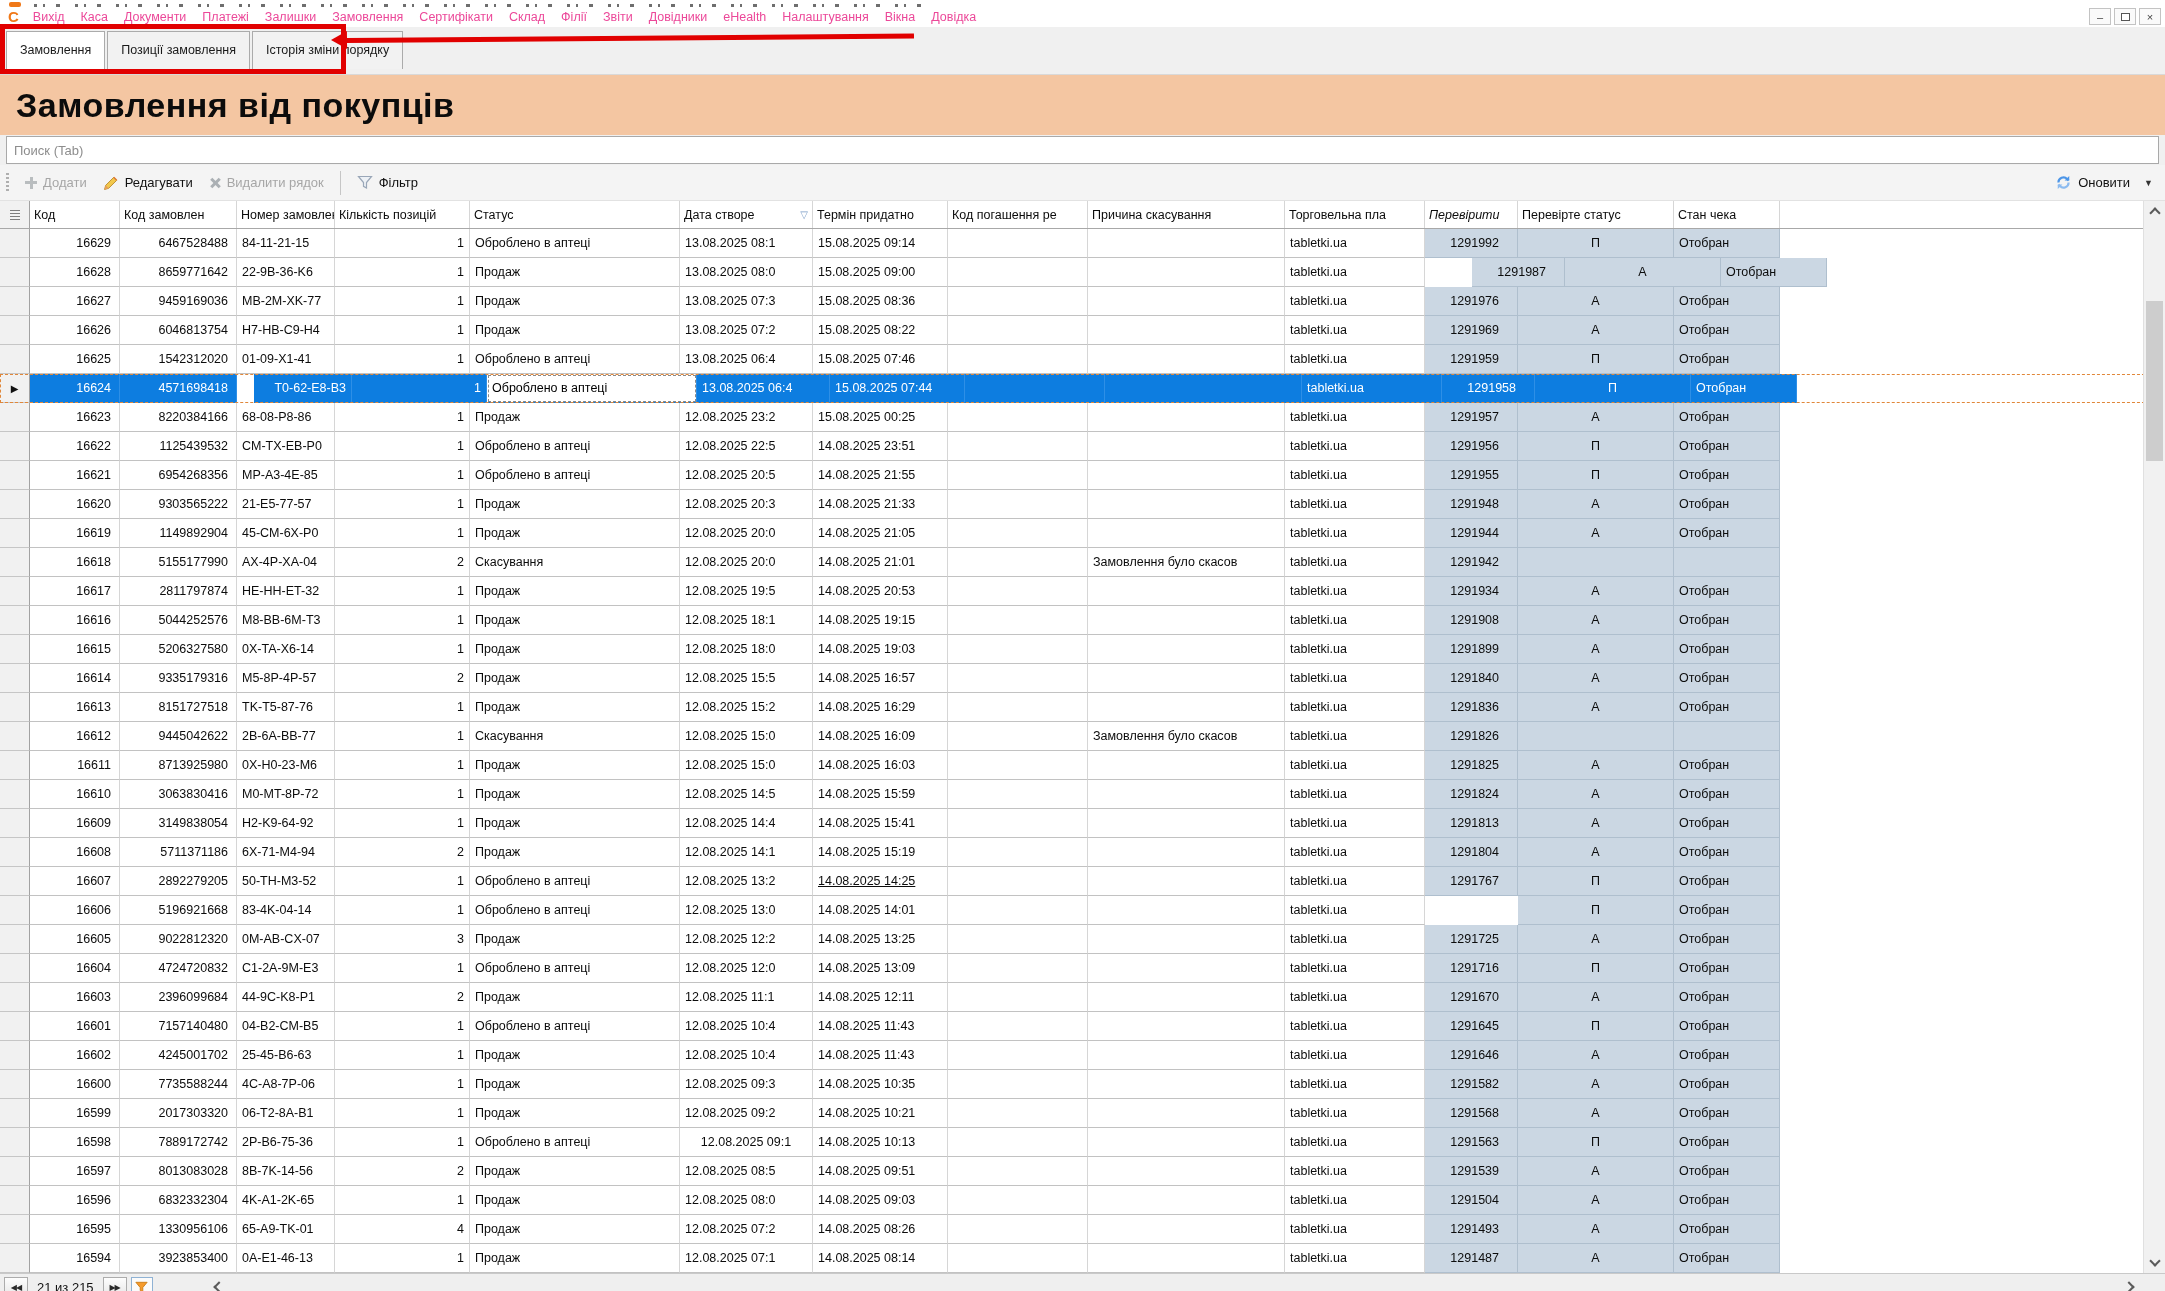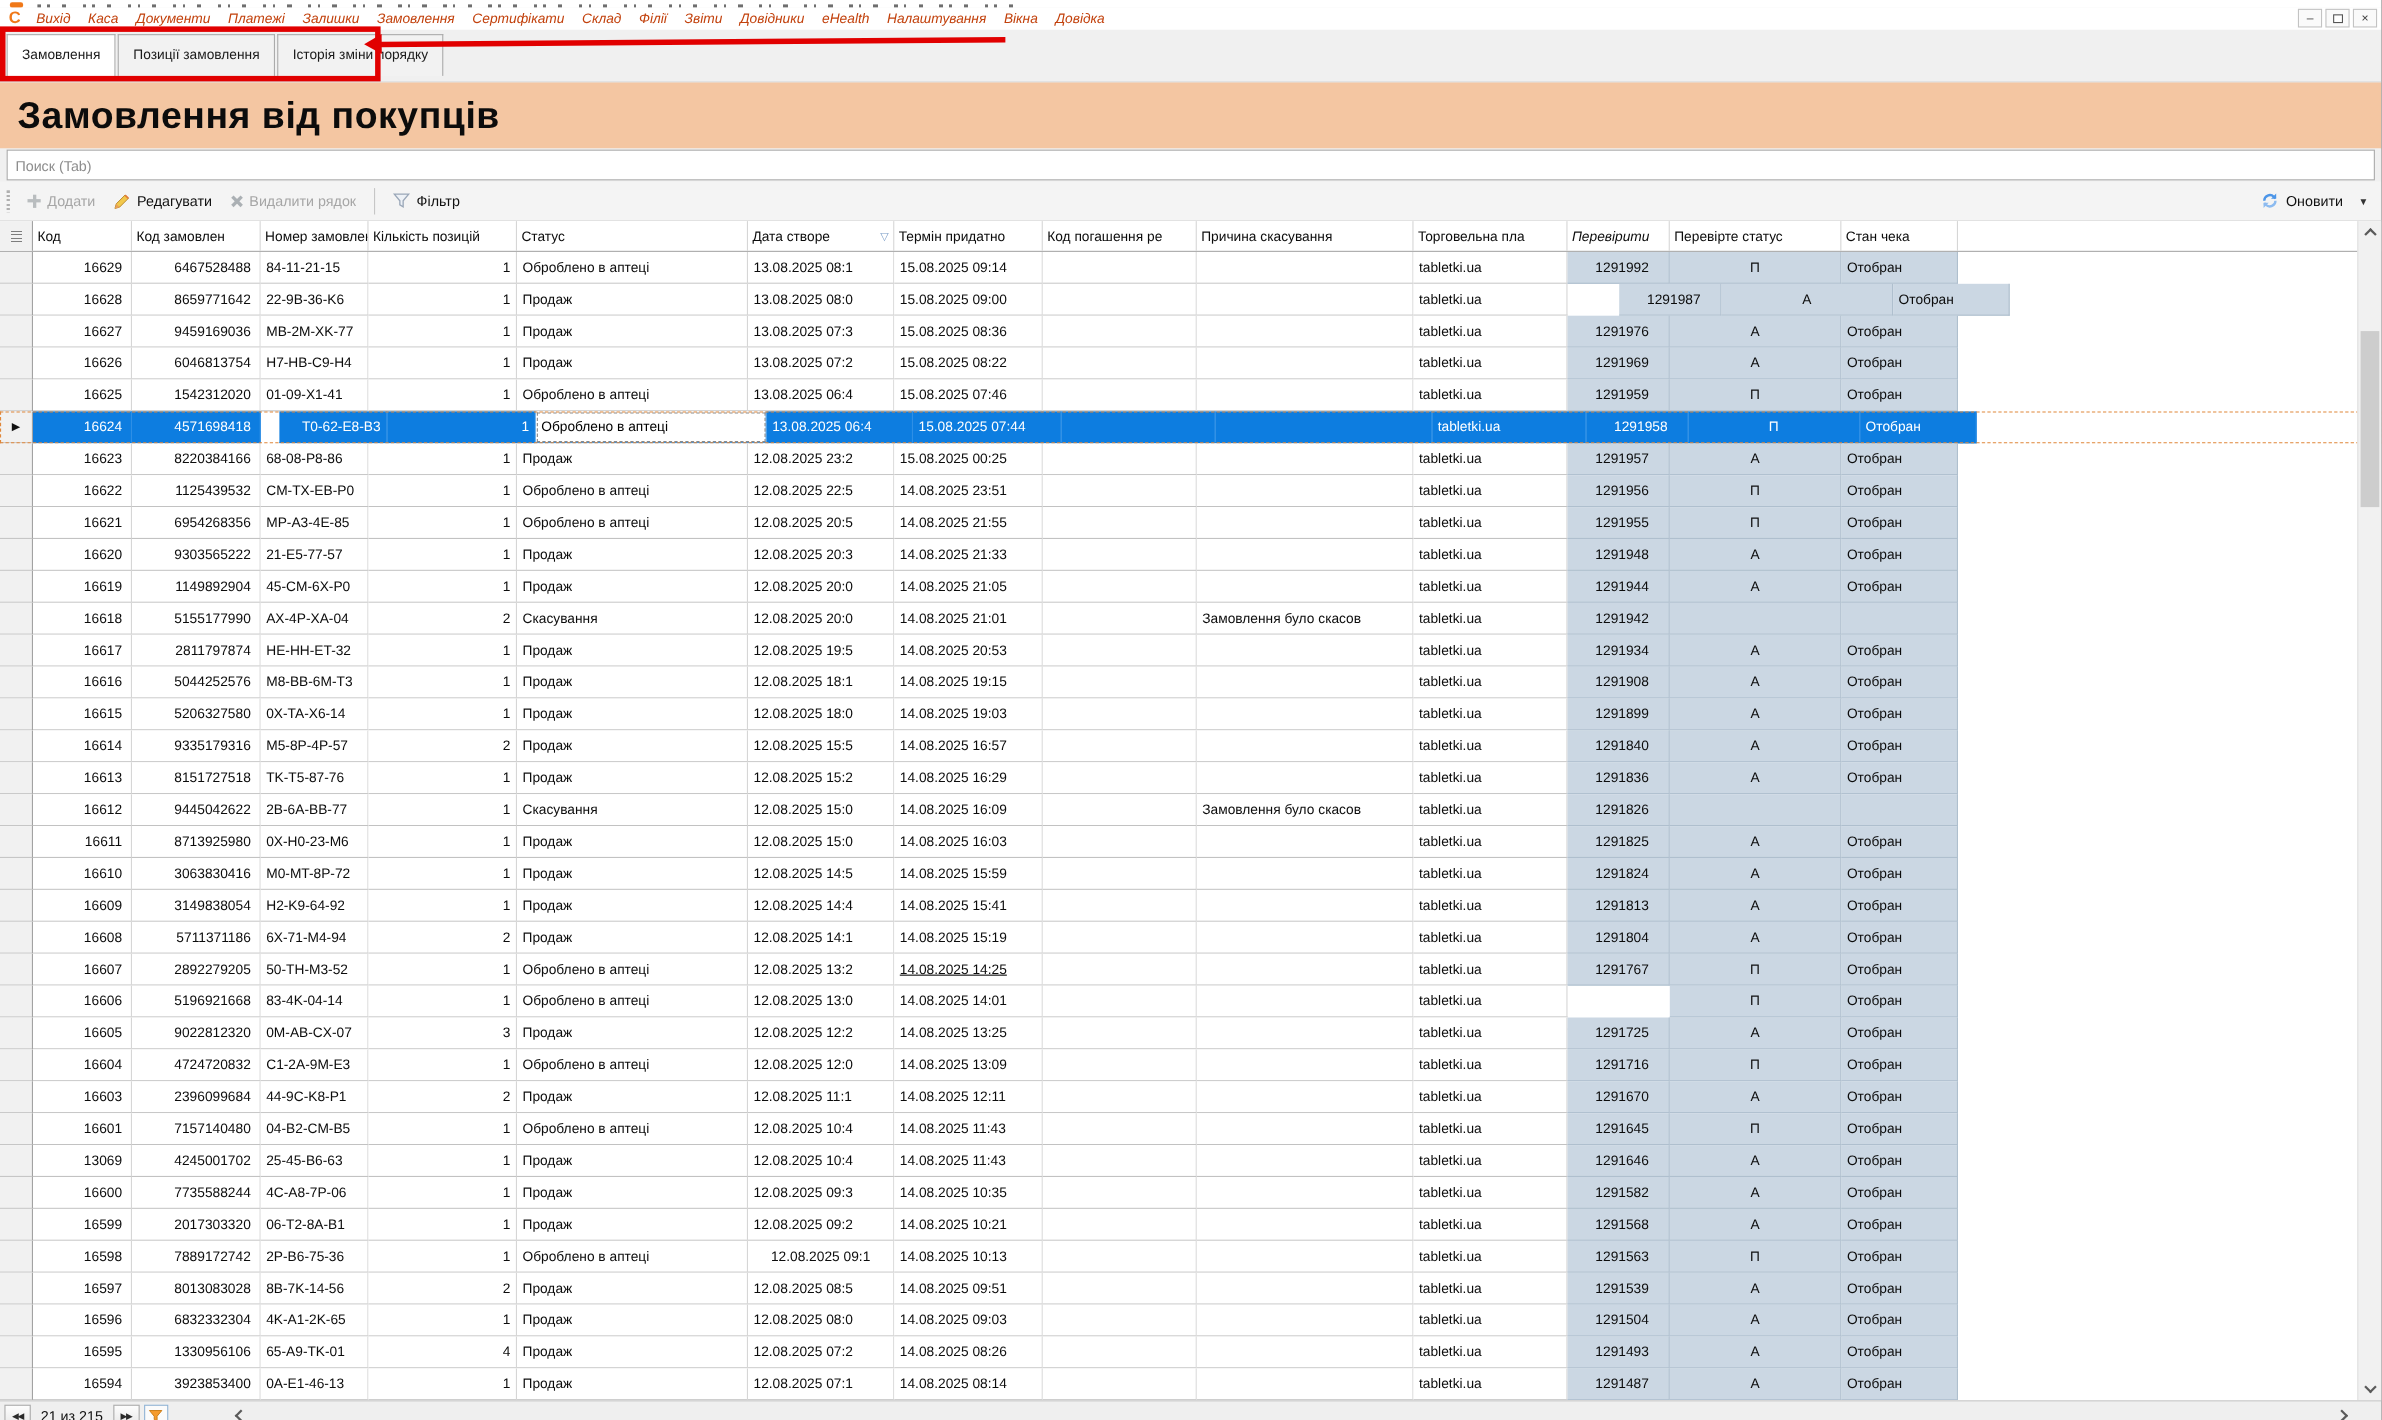--- a/index.html
+++ b/index.html
@@ -8,21 +8,21 @@
 
   
   .top-clip{height:7px;background:#FFFFFF;position:relative;overflow:hidden;}
   .top-clip .mini-logo{position:absolute;left:9px;top:2px;width:12px;height:5px;background:#F07818;border-radius:2px;}
   .top-clip .smudge{position:absolute;left:34px;top:4px;width:900px;height:3px;
     background:repeating-linear-gradient(90deg,#4a4a4a 0 3px,transparent 3px 9px,#4a4a4a 9px 11px,transparent 11px 22px,#4a4a4a 22px 26px,transparent 26px 41px);opacity:.8;}
 
   
   .menubar{height:20px;background:#FFFFFF;display:flex;align-items:center;position:relative;}
   .logo{color:#F07818;font-weight:900;font-size:15px;margin:0 6px 0 8px;line-height:18px;}
-  .menu-item{font-size:12.5px;color:#c2410c;padding:0 8px;cursor:default;font-style:italic;}
+  .menu-item{font-size:12.5px;color:#ec4899;padding:0 8px;cursor:default;}
   .win-controls{position:absolute;right:4px;top:1px;display:flex;gap:3px;}
   .winbtn{width:22px;height:17px;background:#FAFAFA;border:1px solid #C3C3C3;font-size:11px;line-height:14px;color:#444;padding:0;display:flex;align-items:center;justify-content:center;}
   .restore-ic{position:relative;width:9px;height:8px;border:1px solid #555;background:#fff;}
   .restore-ic::before{content:"";position:absolute;right:-3px;top:-3px;width:8px;height:7px;border:1px solid #555;background:#fff;z-index:-1;}
 
   
   .tabbar{height:48px;background:#F0F0F0;display:flex;align-items:flex-start;padding:4px 0 0 6px;border-bottom:1px solid #D9D9D9;}
   .tab{height:38px;line-height:36px;padding:0 13px;font-size:12.5px;color:#1a1a1a;background:#F2F2F2;border:1px solid #ABABAB;border-bottom:none;margin-right:2px;}
   .tab.active{background:#FFFFFF;height:41px;}
 
@@ -669,21 +669,21 @@
           <div class="cell" style="width: 135px; text-align: left;">14.08.2025 11:43</div>
           <div class="cell" style="width: 140px; text-align: left;"></div>
           <div class="cell" style="width: 197px; text-align: left;"></div>
           <div class="cell" style="width: 140px; text-align: left;">tabletki.ua</div>
           <div class="cell hl" style="width: 93px; text-align: right; padding-right: 18px;">1291645</div>
           <div class="cell hl" style="width: 156px; text-align: center;">П</div>
           <div class="cell hl" style="width: 106px; text-align: left;">Отобран</div>
         </div>
         <div class="grow">
           <div class="gutter-cell"></div>
-          <div class="cell" style="width: 90px; text-align: right; padding-right: 8px;">13069</div>
+          <div class="cell" style="width: 90px; text-align: right; padding-right: 8px;">16602</div>
           <div class="cell" style="width: 117px; text-align: right; padding-right: 8px;">4245001702</div>
           <div class="cell" style="width: 98px; text-align: left;">25-45-B6-63</div>
           <div class="cell" style="width: 135px; text-align: right;">1</div>
           <div class="cell" style="width: 210px; text-align: left;">Продаж</div>
           <div class="cell" style="width: 133px; text-align: left;">12.08.2025 10:4</div>
           <div class="cell" style="width: 135px; text-align: left;">14.08.2025 11:43</div>
           <div class="cell" style="width: 140px; text-align: left;"></div>
           <div class="cell" style="width: 197px; text-align: left;"></div>
           <div class="cell" style="width: 140px; text-align: left;">tabletki.ua</div>
           <div class="cell hl" style="width: 93px; text-align: right; padding-right: 18px;">1291646</div>

